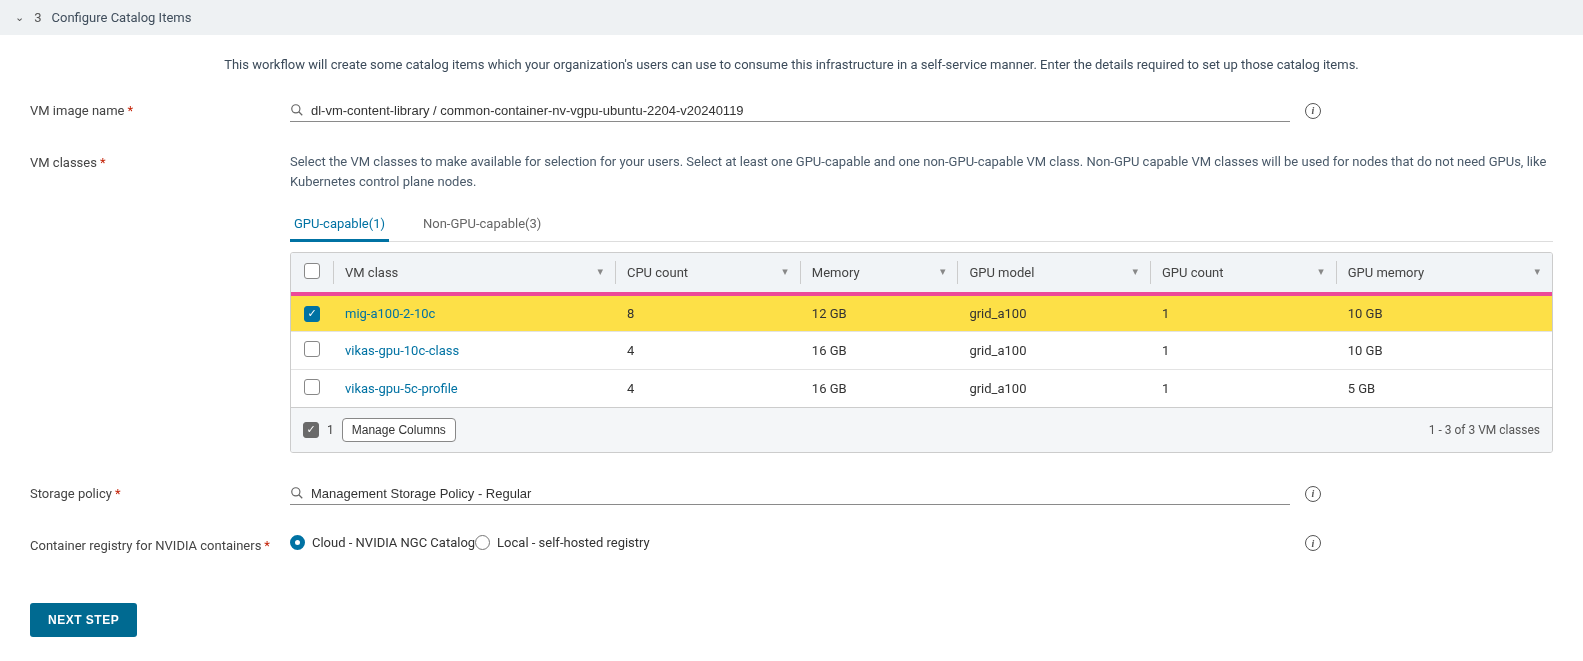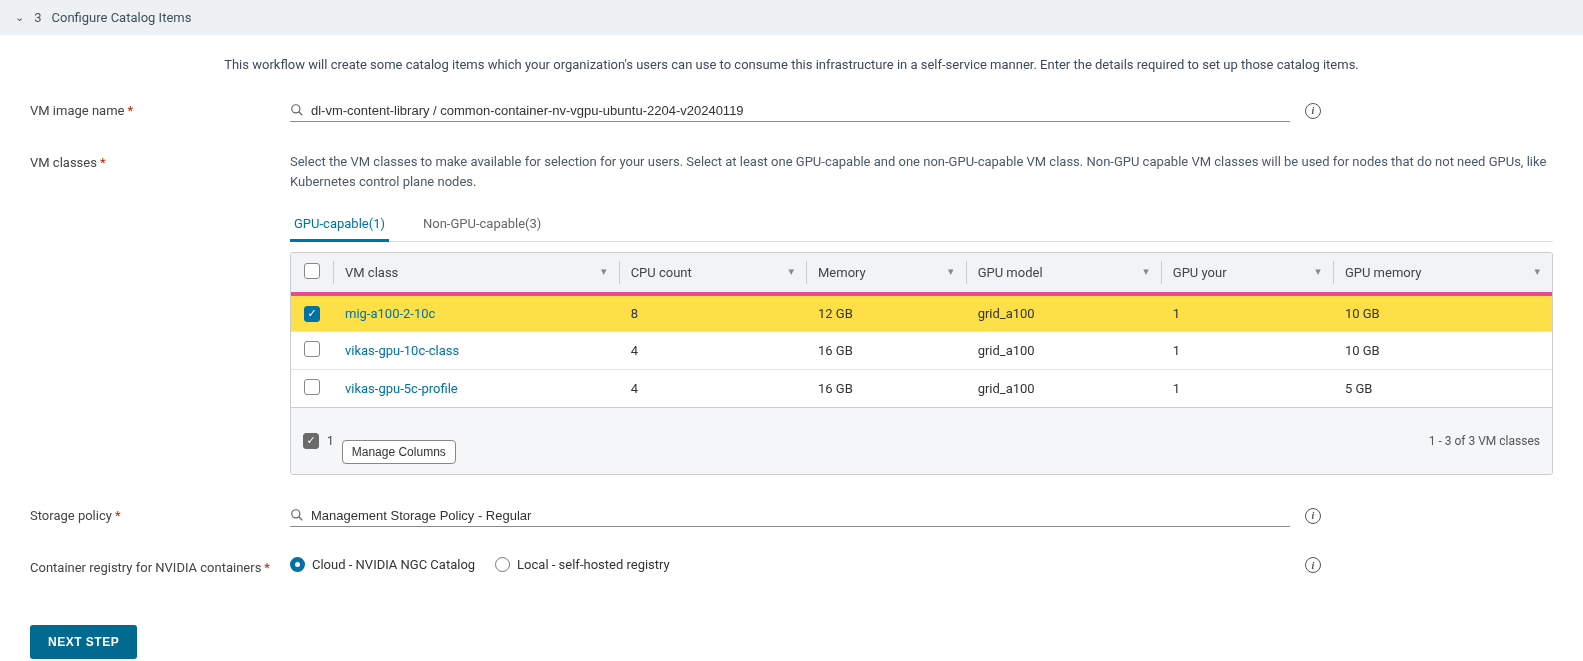--- a/index.html
+++ b/index.html
@@ -33,23 +33,23 @@
     tbody td { padding: 9px 12px; color: #333; }
     .checkbox { width: 16px; height: 16px; border: 1px solid #888; border-radius: 3px; display: inline-flex; align-items: center; justify-content: center; background: #fff; cursor: pointer; }
     .checkbox.checked { background: #0072a3; border-color: #0072a3; color: #fff; }
     .checkbox.checked::after { content: "✓"; font-size: 11px; line-height: 1; }
     .checkbox.disabled-check { background: #6a6a6a; border-color: #6a6a6a; color: #fff; }
     .checkbox.disabled-check::after { content: "✓"; font-size: 11px; line-height: 1; }
     .th-cb { width: 42px; text-align: center; }
     .filter-icon { float: right; color: #888; font-size: 11px; }
     .table-footer { display: flex; justify-content: space-between; align-items: center; padding: 10px 12px; background: #f4f6f8; border-top: 1px solid #ccc; }
     .footer-left { display: flex; align-items: center; gap: 8px; }
-    .manage-btn { background: #fff; border: 1px solid #888; border-radius: 4px; padding: 4px 9px; font-size: 12px; color: #333; cursor: pointer; margin-top: 22px; }
+    .manage-btn { background: #fff; border: 1px solid #888; border-radius: 4px; padding: 4px 9px; font-size: 12px; color: #333; cursor: pointer; }
     .footer-right { color: #555; font-size: 12px; }
-    .radio-group { display: flex; gap: 20px; align-items: center; }
+    .radio-group { display: flex; align-items: center; }
     .radio-item { display: flex; align-items: center; gap: 7px; cursor: pointer; }
     .radio { width: 15px; height: 15px; border: 1px solid #777; border-radius: 50%; display: inline-flex; align-items: center; justify-content: center; }
     .radio.selected { border: 5px solid #0072a3; }
     .next-btn { background: #006a91; color: #fff; border: none; padding: 10px 18px; font-size: 12px; letter-spacing: 0.5px; font-weight: 600; border-radius: 3px; cursor: pointer; margin-top: 20px; }
     .vm-class-link { color: #0072a3; }
     .sel-count { font-size: 12px; color: #444; }
   </style>
 </head>
 <body>
 
@@ -96,21 +96,21 @@
 
       <div class="table-wrap">
         <table>
           <thead>
             <tr>
               <th class="th-cb"><span class="checkbox"></span></th>
               <th><span>VM class</span><span class="filter-icon">▾</span></th>
               <th><span>CPU count</span><span class="filter-icon">▾</span></th>
               <th><span>Memory</span><span class="filter-icon">▾</span></th>
               <th><span>GPU model</span><span class="filter-icon">▾</span></th>
-              <th><span>GPU your</span><span class="filter-icon">▾</span></th>
+              <th><span>GPU count</span><span class="filter-icon">▾</span></th>
               <th><span>GPU memory</span><span class="filter-icon">▾</span></th>
             </tr>
           </thead>
           <tbody id="vm-rows">
               <tr class="selected">
                 <td class="th-cb"><span class="checkbox checked"></span></td>
                 <td><span class="vm-class-link">mig-a100-2-10c</span></td>
                 <td>8</td>
                 <td>12 GB</td>
                 <td>grid_a100</td>

